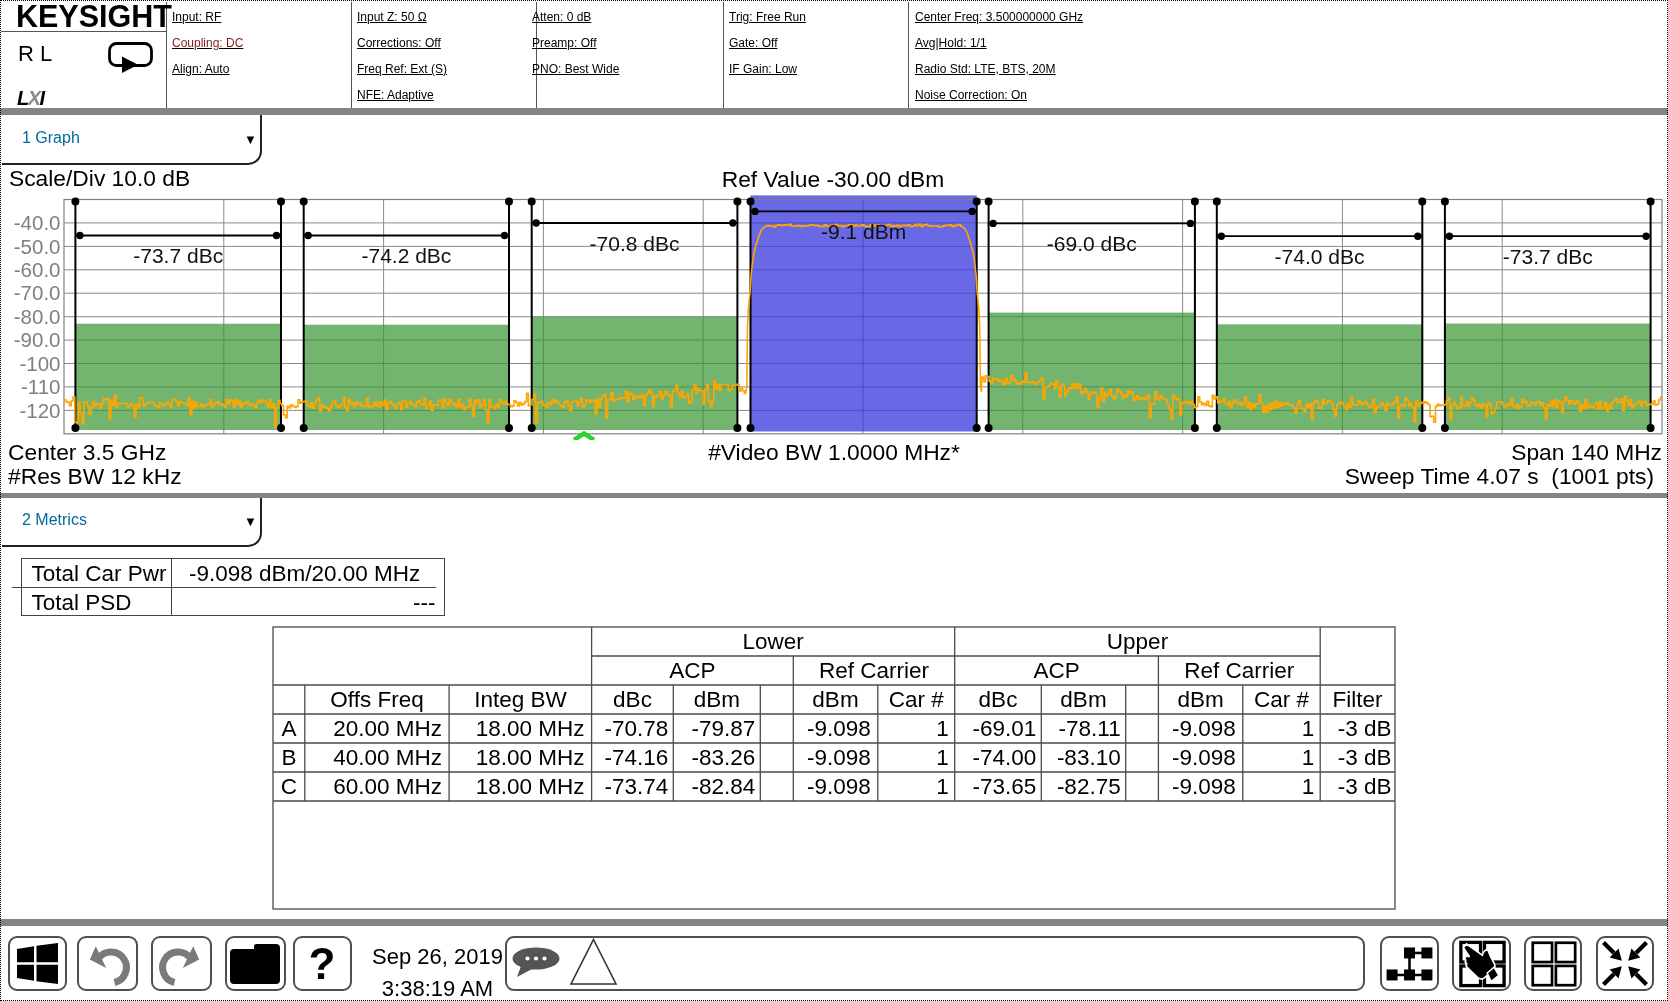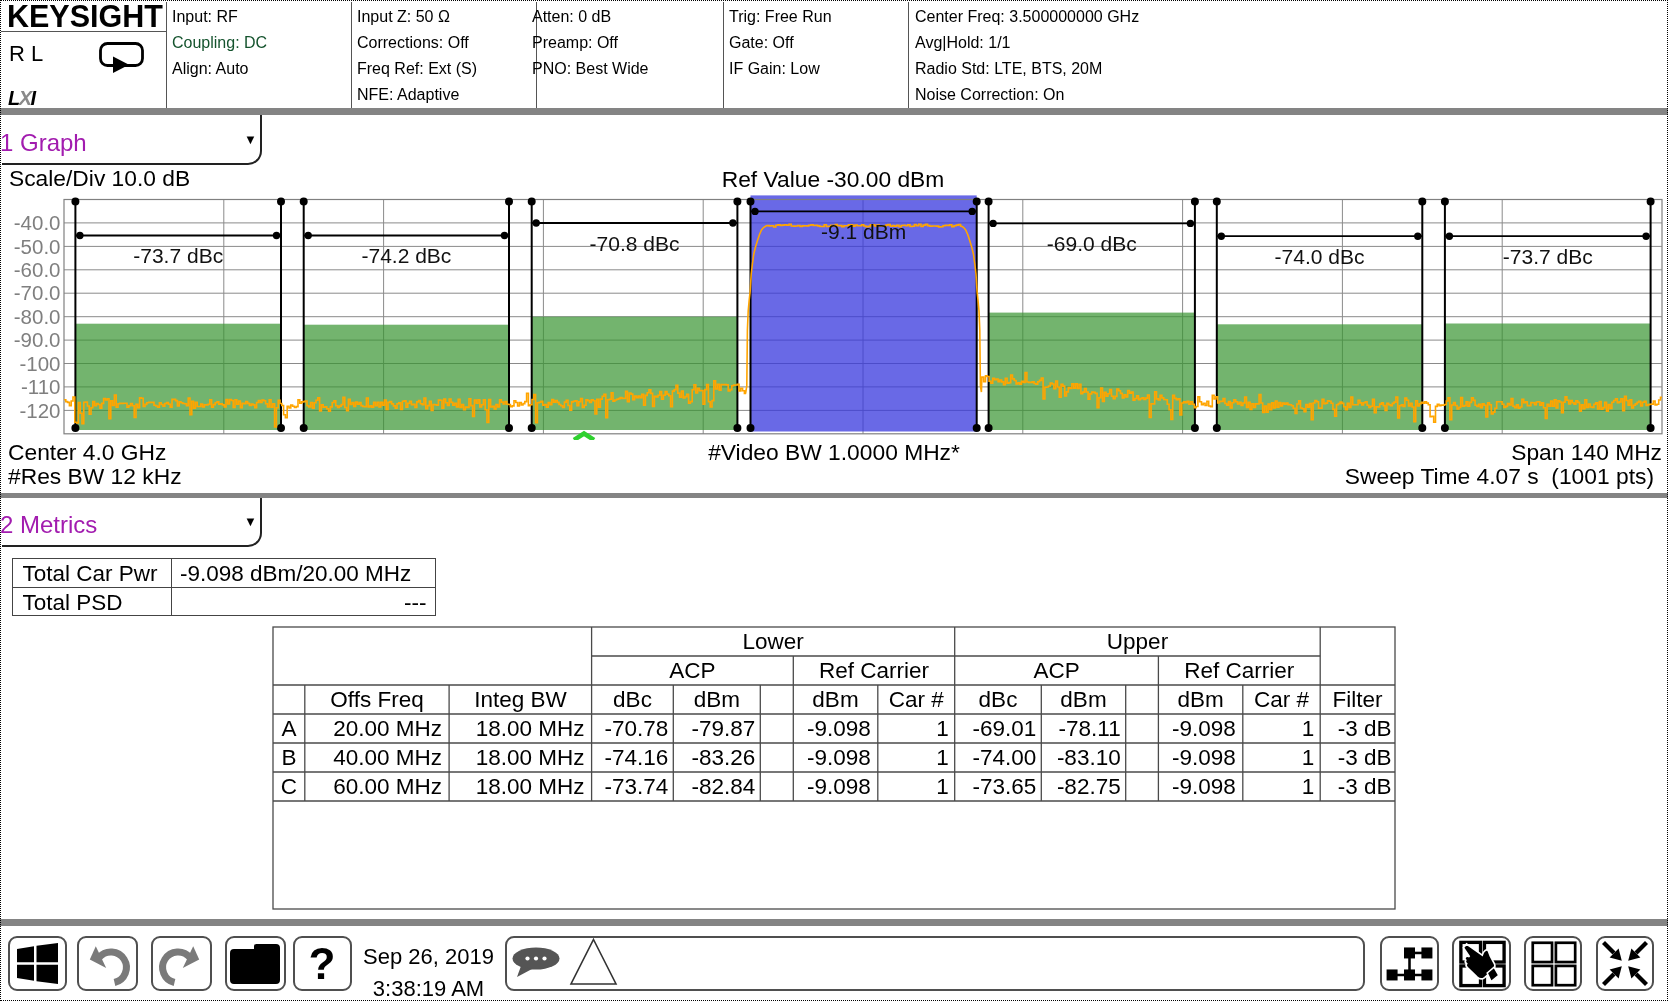--- a/index.html
+++ b/index.html
@@ -1,43 +1,43 @@
 <!DOCTYPE html>
 <html><head><meta charset="utf-8"><style>
 * { margin:0; padding:0; box-sizing:border-box; }
 html,body { width:1668px; height:1001px; background:#fff; font-family:"Liberation Sans", sans-serif; position:relative; overflow:hidden; }
 body::after { content:""; position:absolute; inset:0; border:1px dotted #000; pointer-events:none; }
-.abs { position:absolute; }
+.abs { position:absolute;margin-left:9px; }
 .hline { position:absolute; background:#555; height:1px; }
 .vline { position:absolute; background:#555; width:1px; }
 .gbar { position:absolute; left:0; width:1668px; background:#848484; }
-.htxt { position:absolute; font-size:16px; line-height:26px; color:#000; white-space:pre; }
+.htxt { position:absolute; font-size:12px; line-height:26px; color:#000; white-space:pre;text-decoration:underline; }
 .bold20 { position:absolute; font-size:22.8px; font-weight:normal; color:#000; white-space:pre; }
 .tab { position:absolute; left:2px; width:260px; background:#fff; border-right:2px solid #222; border-bottom:2px solid #222; border-bottom-right-radius:14px; }
-.tabtxt { position:absolute; left:0; font-size:24px; color:#a21caf; }
+.tabtxt { position:absolute; left:22px; font-size:16px; color:#0369a1; }
 .tabarr { position:absolute; font-size:13px; color:#000; }
 .btn { position:absolute; top:936px; height:55px; border:2px solid #4f4f4f; border-radius:9px; background:#fff; display:flex; align-items:center; justify-content:center; }
 </style></head>
 <body>
 
 <div class="vline" style="left:166px;top:2px;height:106px"></div>
 <div class="vline" style="left:351px;top:2px;height:106px"></div>
 <div class="vline" style="left:536px;top:2px;height:106px"></div>
 <div class="vline" style="left:723px;top:2px;height:106px"></div>
 <div class="vline" style="left:908px;top:2px;height:106px"></div>
 <div class="hline" style="left:1px;top:31px;width:165px"></div>
 <div class="abs" style="left:7px;top:-1px;font-size:30.5px;font-weight:bold">KEYSIGHT</div>
 <div class="abs" style="left:9px;top:41px;font-size:22px">R L</div>
 <div class="abs" style="left:99px;top:42px"><svg width="46" height="34" viewBox="0 0 46 34">
       <rect x="1.5" y="1.5" width="42" height="22" rx="7" fill="none" stroke="#000" stroke-width="2.8"></rect>
       <path d="M14 14.5 L14 31 L30 22.8 Z" fill="#000"></path>
     </svg></div>
 <div class="abs" style="left:8px;top:87px;font-size:20px;font-weight:bold;font-style:italic;letter-spacing:-1.5px">L<span style="color:#8a8a8a">X</span>I</div>
 <div class="htxt" style="left:172px;top:4px">Input: RF
-<span style="color:#14532d">Coupling: DC</span>
+<span style="color:#7f1d1d">Coupling: DC</span>
 Align: Auto</div>
 <div class="htxt" style="left:357px;top:4px">Input Z: 50 Ω
 Corrections: Off
 Freq Ref: Ext (S)
 NFE: Adaptive</div>
 <div class="htxt" style="left:532px;top:4px">Atten: 0 dB
 Preamp: Off
 PNO: Best Wide</div>
 <div class="htxt" style="left:729px;top:4px">Trig: Free Run
 Gate: Off
@@ -165,21 +165,21 @@
       <text x="60.5" y="87.0">-60.0</text>
       <text x="60.5" y="110.4">-70.0</text>
       <text x="60.5" y="133.8">-80.0</text>
       <text x="60.5" y="157.3">-90.0</text>
       <text x="60.5" y="180.7">-100</text>
       <text x="60.5" y="204.1">-110</text>
       <text x="60.5" y="227.6">-120</text>
     </g>
     <path d="M 574,250 L 584,243.5 L 594,250" fill="none" stroke="#2fd12f" stroke-width="4.5"></path>
   </svg>
-<div class="bold20" style="left:8px;top:438.5px">Center 4.0 GHz</div>
+<div class="bold20" style="left:8px;top:438.5px">Center 3.5 GHz</div>
 <div class="bold20" style="left:634px;top:438.5px;width:400px;text-align:center">#Video BW 1.0000 MHz*</div>
 <div class="bold20" style="right:6px;top:438.5px">Span 140 MHz</div>
 <div class="bold20" style="left:8px;top:463px">#Res BW 12 kHz</div>
 <div class="bold20" style="right:14px;top:463px">Sweep Time 4.07 s&nbsp; (1001 pts)</div>
 <div class="gbar" style="top:493px;height:4.5px"></div>
 
 <div class="tab" style="top:497.5px;height:49.5px"></div>
 <div class="tabtxt" style="top:511px">2 Metrics</div>
 <div class="tabarr" style="left:244px;top:514px">▼</div>
 <div class="abs" style="left:12.1px;top:557.6px;width:424px;height:58.5px;border:1.4px solid #444"></div>

